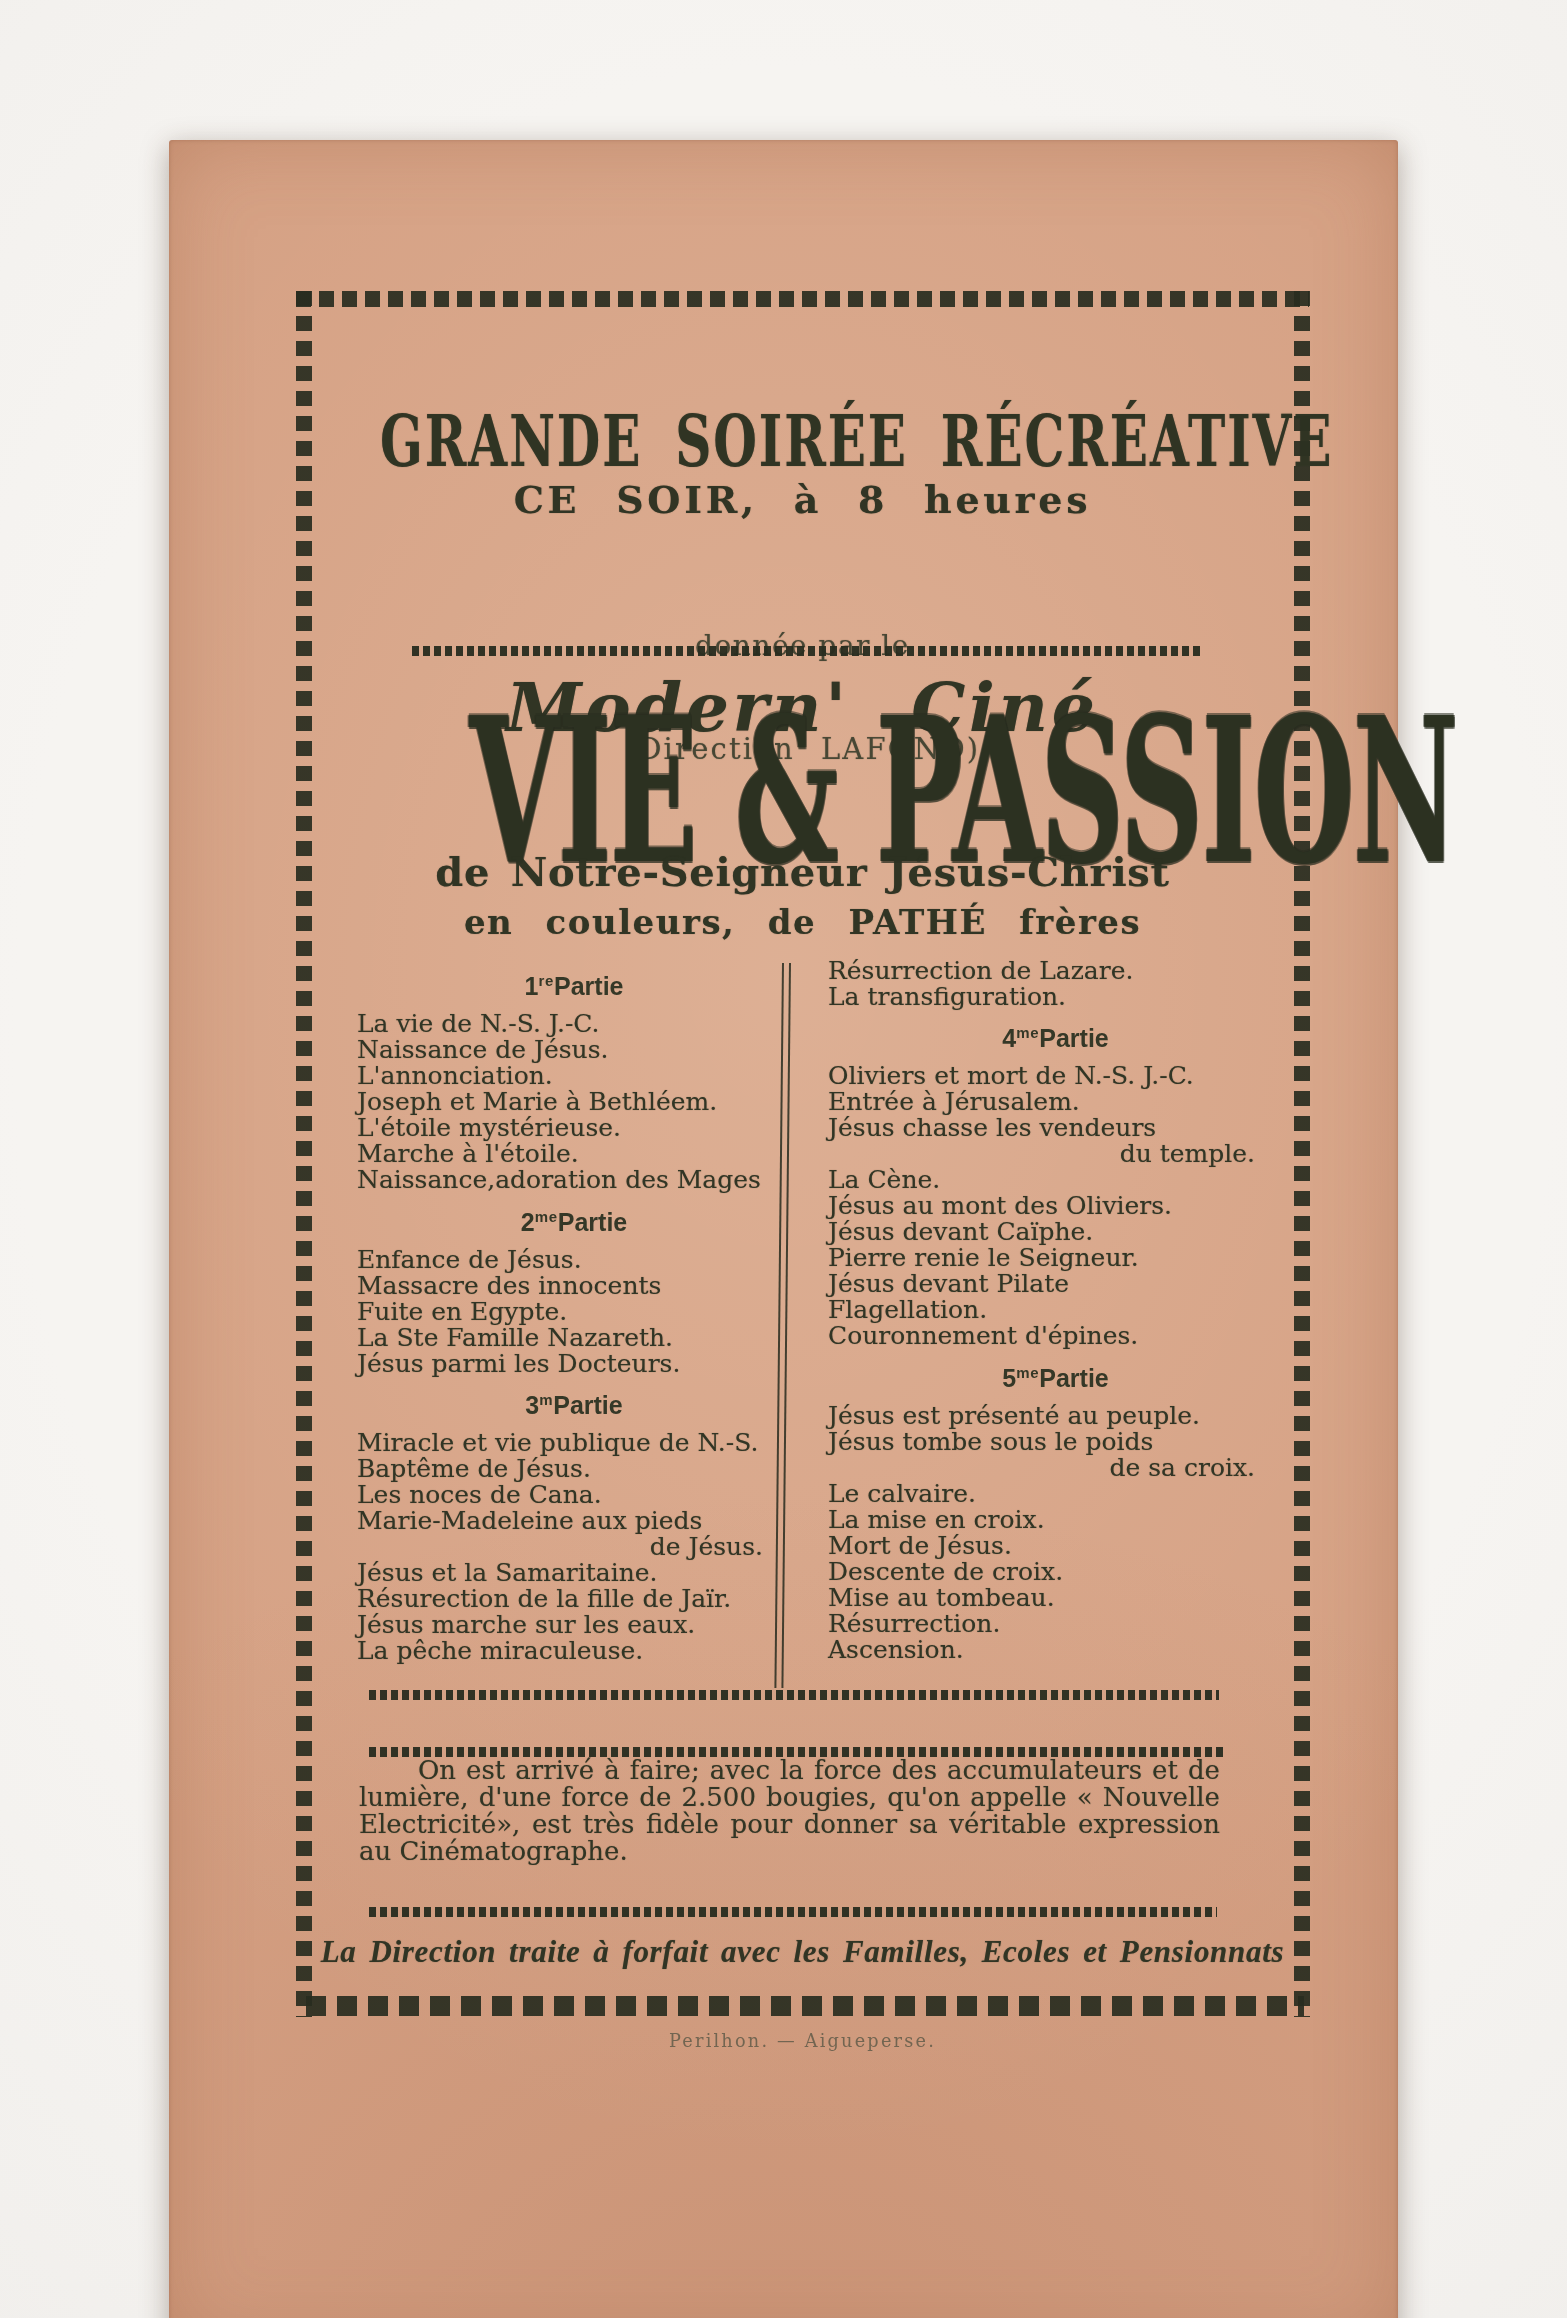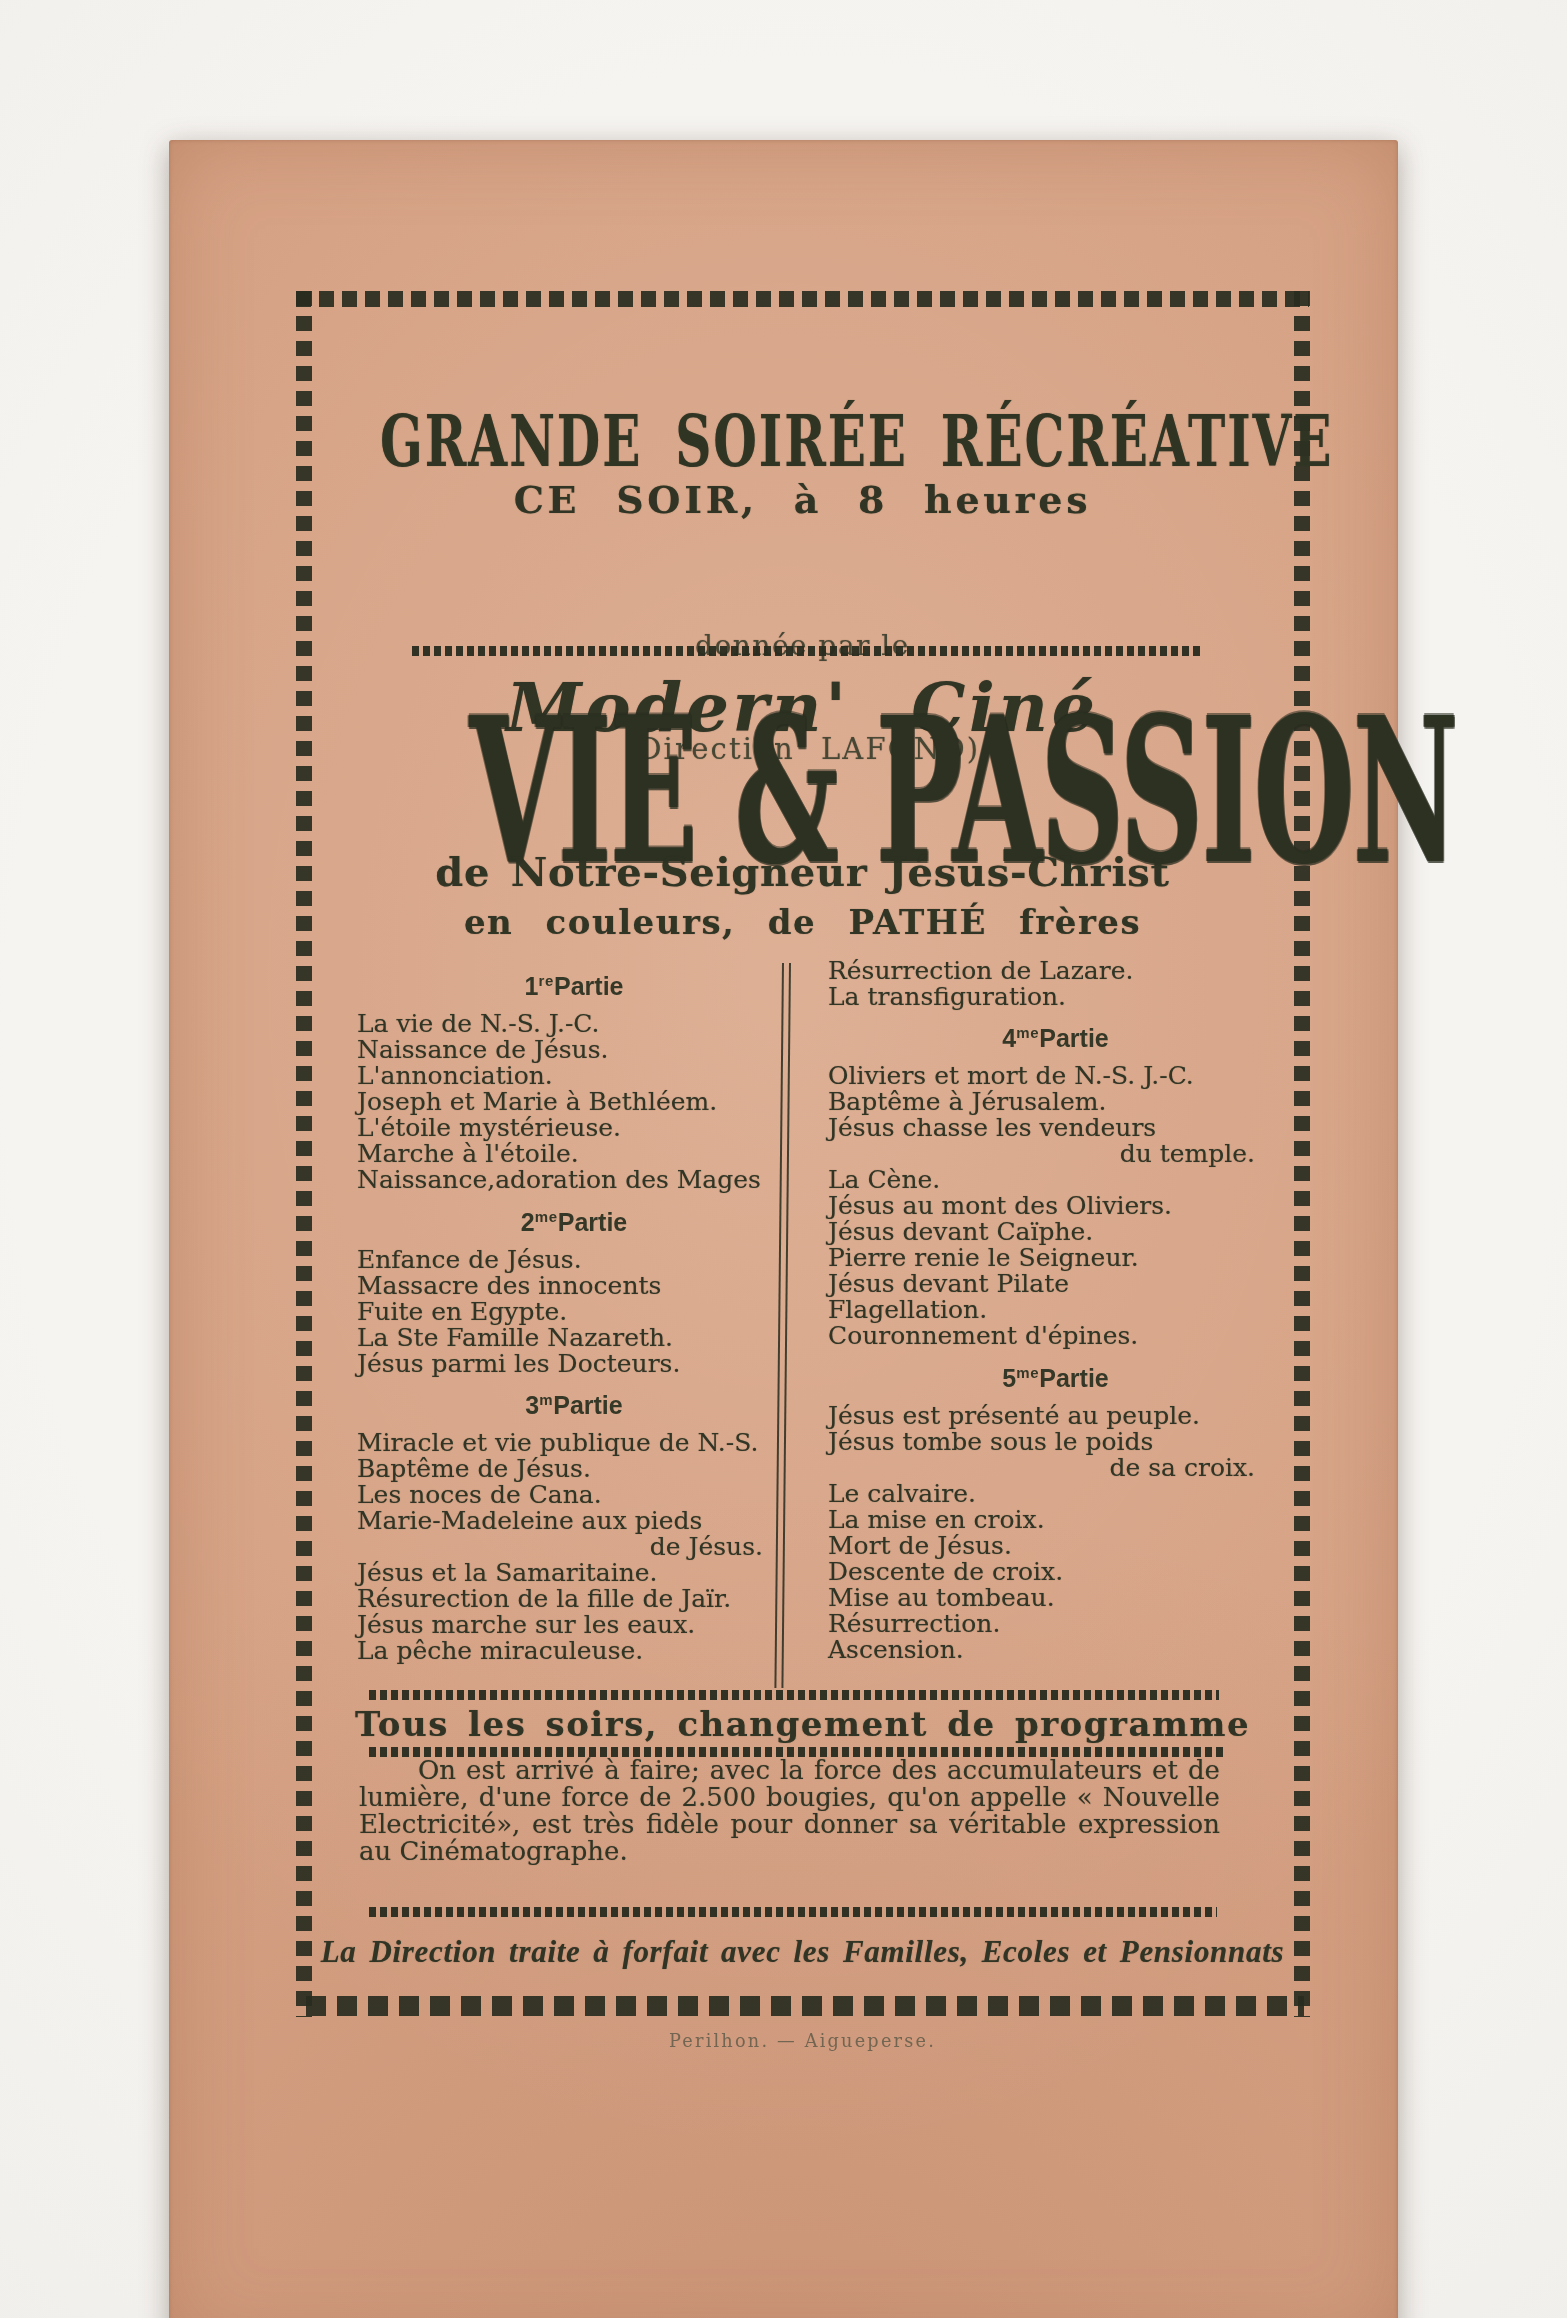--- a/index.html
+++ b/index.html
@@ -133,21 +133,21 @@
         <div class="prog-line tx">Résurection de la fille de Jaïr.</div>
         <div class="prog-line tx">Jésus marche sur les eaux.</div>
         <div class="prog-line tx">La pêche miraculeuse.</div>
       </div>
     <div class="col-divider"></div>
     <div class="prog-col prog-col-right">
         <div class="prog-line tx">Résurrection de Lazare.</div>
         <div class="prog-line tx">La transfiguration.</div>
         <div class="part-header"><span>4</span><sup>me</sup><span class="part-label">Partie</span></div>
         <div class="prog-line tx">Oliviers et mort de N.-S. J.-C.</div>
-        <div class="prog-line tx">Baptême à Jérusalem.</div>
+        <div class="prog-line tx">Entrée à Jérusalem.</div>
         <div class="prog-line tx">Jésus chasse les vendeurs</div>
         <div class="prog-line tx indent-right">du temple.</div>
         <div class="prog-line tx">La Cène.</div>
         <div class="prog-line tx">Jésus au mont des Oliviers.</div>
         <div class="prog-line tx">Jésus devant Caïphe.</div>
         <div class="prog-line tx">Pierre renie le Seigneur.</div>
         <div class="prog-line tx">Jésus devant Pilate</div>
         <div class="prog-line tx">Flagellation.</div>
         <div class="prog-line tx">Couronnement d'épines.</div>
         <div class="part-header"><span>5</span><sup>me</sup><span class="part-label">Partie</span></div>
@@ -157,21 +157,20 @@
         <div class="prog-line tx">Le calvaire.</div>
         <div class="prog-line tx">La mise en croix.</div>
         <div class="prog-line tx">Mort de Jésus.</div>
         <div class="prog-line tx">Descente de croix.</div>
         <div class="prog-line tx">Mise au tombeau.</div>
         <div class="prog-line tx">Résurrection.</div>
         <div class="prog-line tx">Ascension.</div>
       </div>
 
     <div class="rule rule2"></div>
-    <div class="centered tx slogan">Tous les soirs, changement de programme</div>
     <div class="rule rule3"></div>
 
     <div class="paragraph">
         <div class="para-line first">On est arrivé à faire; avec la force des accumulateurs et de</div>
         <div class="para-line">lumière, d'une force de 2.500 bougies, qu'on appelle « Nouvelle</div>
         <div class="para-line">Electricité», est très fidèle pour donner sa véritable expression</div>
         <div class="para-line last">au Cinématographe.</div>
       </div>
 
     <div class="rule rule4"></div>

